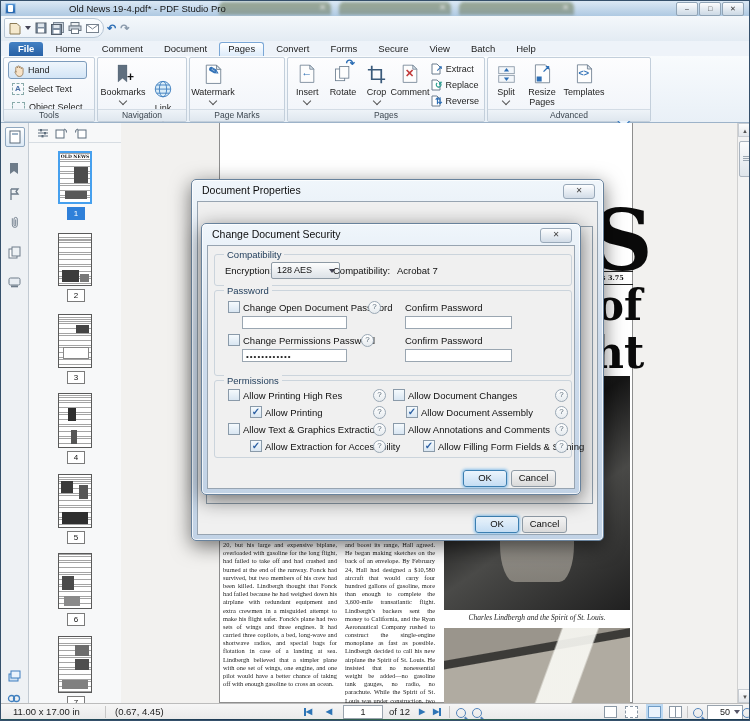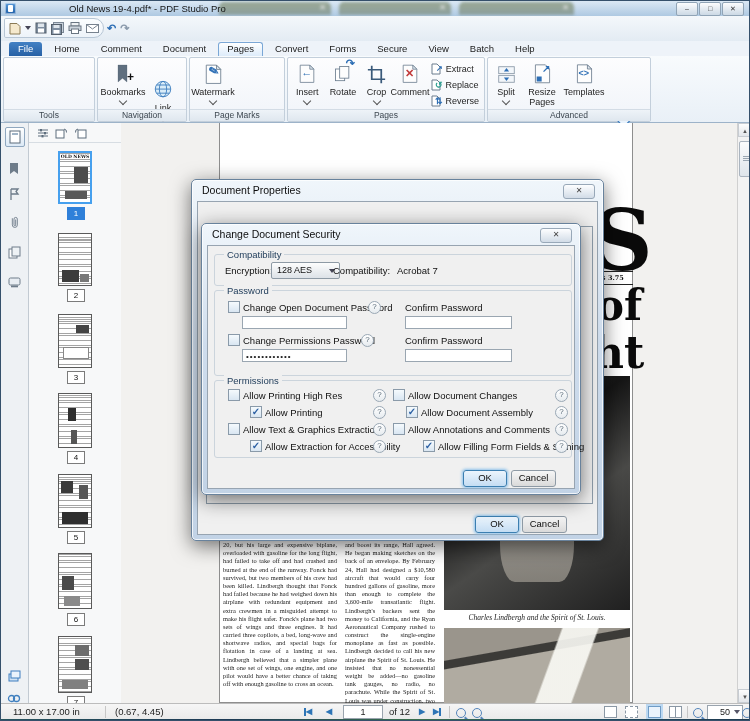--- a/index.html
+++ b/index.html
@@ -25,21 +25,21 @@
     background:linear-gradient(#f4f8fb,#e3ebf3);border-bottom:1px solid #ccd8e4;}
   .qatcapsule{position:absolute;left:3px;top:2px;width:100px;height:20px;
     border:1px solid #b7c6d5;border-radius:2px 11px 11px 2px;display:flex;align-items:center;
     gap:4px;padding:0 6px 0 4px;box-sizing:border-box;background:linear-gradient(#fbfdfe,#edf3f9);}
   .qsep{width:1px;height:14px;background:#c2cfdb;}
   .qglyph{font-size:11px;line-height:12px;font-weight:bold;}
   
   .tabsrow{position:absolute;left:0;top:40px;width:100%;height:15px;background:#eef3f9;
     display:flex;align-items:flex-end;padding-left:8px;gap:3px;box-sizing:border-box;}
   .mtab{font-size:9.5px;color:#1c1c1c;padding:1px 9px 2px;border-radius:3px 3px 0 0;white-space:nowrap;}
-  .mtab.file{background:linear-gradient(#4381c4,#2861a5);color:#fff;}
+  .mtab.file{background:linear-gradient(#4381c4,#2861a5);color:#fff;font-weight:bold;}
   .mtab.active{border:1px solid #7aa7d6;border-bottom:none;background:linear-gradient(#feffff,#ddebfa);padding:0 8px 2px;}
   
   .ribbon{position:absolute;left:0;top:55px;width:100%;height:67px;
     background:linear-gradient(#f8fbfd,#e9f0f7);border-bottom:1px solid #9db3c9;
     display:flex;align-items:stretch;padding:1px 0 0 2px;box-sizing:border-box;}
   .rgroup{position:relative;border:1px solid #c3cfdb;border-radius:2px;margin-right:2px;
     background:linear-gradient(#fdfdfe,#f0f4f9);padding:1px 2px 13px 2px;display:flex;align-items:flex-start;}
   .rglabel{position:absolute;left:0;right:0;bottom:0;height:11px;font-size:8.5px;color:#3d4750;
     text-align:center;line-height:11px;background:linear-gradient(#eef3f8,#dfe7ef);border-top:1px solid #d3dce5;}
   .rbig{width:50px;display:flex;flex-direction:column;align-items:center;text-align:center;
@@ -226,20 +226,38 @@
     <span class="mtab">Forms</span>
     <span class="mtab">Secure</span>
     <span class="mtab">View</span>
     <span class="mtab">Batch</span>
     <span class="mtab">Help</span>
   </div>
 
   <div class="ribbon">
 
     <div class="rgroup" style="width:86px;">
+      <div class="toolcol">
+        <div class="toolbtn sel">
+          <span>
+              <svg width="11" height="13" viewBox="0 0 12 14">
+                <path d="M3 8V4a1 1 0 0 1 2 0V3a1 1 0 0 1 2 0v1a1 1 0 0 1 2 0v1a1 1 0 0 1 2 0v4c0 3-1.5 4.5-4 4.5S3.8 12 3 10.5L2 8.5c.6-.8 1.4-.6 2 .2z" fill="#f7e3c8" stroke="#8a6d4a" stroke-width=".8"></path>
+              </svg>
+            </span>
+          <span>Hand</span>
+        </div>
+        <div class="toolbtn">
+          <span style="border:1px dashed #8aa;font-size:8px;font-weight:bold;color:#4a6fa5;width:10px;height:10px;line-height:10px;text-align:center;">A</span>
+          <span>Select Text</span>
+        </div>
+        <div class="toolbtn">
+          <span style="border:1px dashed #8aa;width:11px;height:8px;"></span>
+          <span>Object Select</span>
+        </div>
+      </div>
       <div class="rglabel">Tools</div>
     </div>
 
     <div class="rgroup" style="width:84px;">
       <div class="rbig" style="width:46px;">
         <span class="ic">
           <svg width="14" height="20" viewBox="0 0 14 20">
               <path d="M2 1h9v17l-4.5-3.8L2 18z" fill="#5f6f7f" stroke="#49586640"></path>
             </svg>
           <span class="ovl" style="right:-4px;bottom:2px;font-size:12px;color:#111;">+</span>

